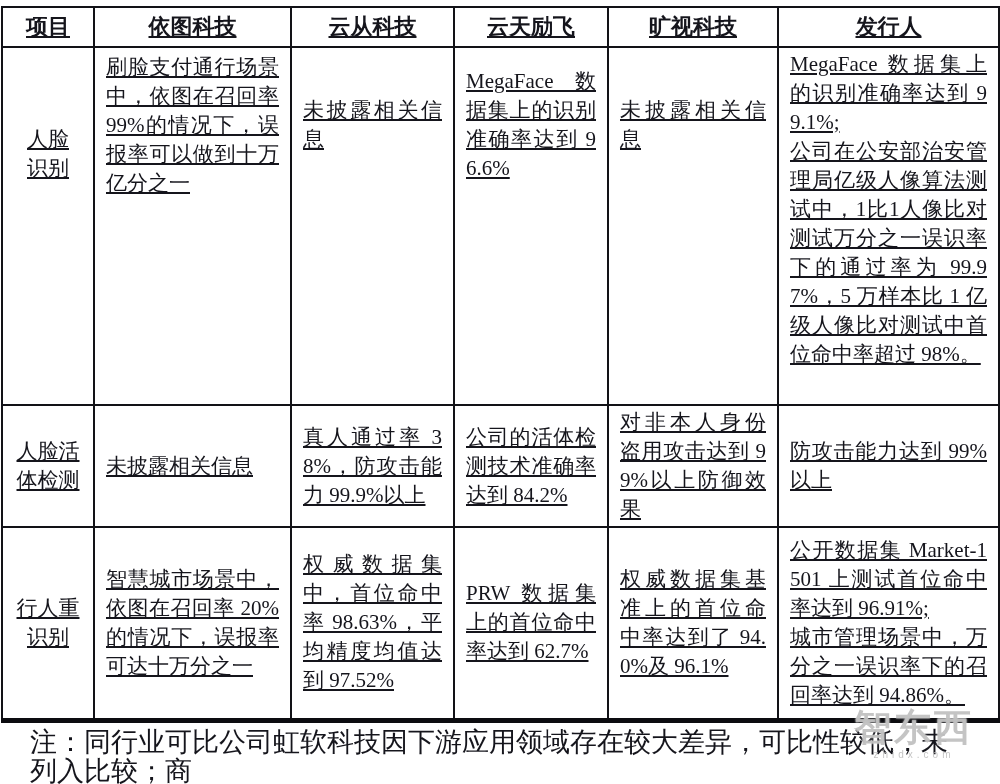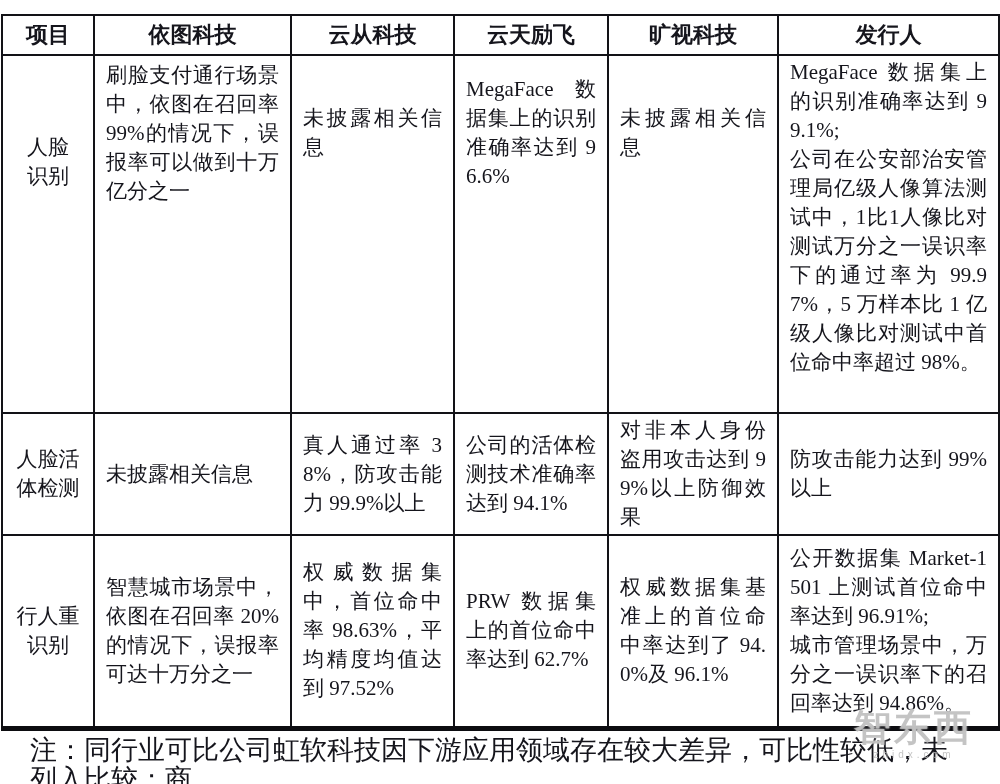--- a/index.html
+++ b/index.html
@@ -5,23 +5,24 @@
   html, body { margin: 0; padding: 0; background: #ffffff; }
   body {
     width: 1000px; height: 784px; position: relative; overflow: hidden;
     font-family: "Liberation Serif", "DejaVu Serif", serif;
     color: #15151c;
   }
   .page { position: absolute; left: 0; top: 0; width: 1000px; height: 784px; }
 
   table.cmp {
     border-collapse: collapse; table-layout: fixed;
-    width: 997px; margin: 14px 0 0 1px;
+    width: 997px; margin: 6px 0 0 1px;
     border: 2px solid #121217;
     border-bottom: 5px solid #0c0c10;
+    text-decoration: underline;
   }
   table.cmp td, table.cmp th {
     border: 2px solid #121217;
     padding: 2px 11px;
     font-size: 21px; line-height: 29px;
     vertical-align: middle;
     overflow: hidden;
   }
   table.cmp th {
     font-size: 22px; font-weight: bold; text-align: center;
@@ -128,21 +129,21 @@
     <tr style="height:122px">
       <td class="label-cell">人脸活
 体检测</td>
       <td>
             <div class="cell-text">未披露相关信息</div>
           </td>
       <td>
             <div class="cell-text">真人通过率 38%，防攻击能力 99.9%以上</div>
           </td>
       <td>
-            <div class="cell-text">公司的活体检测技术准确率达到 94.1%</div>
+            <div class="cell-text">公司的活体检测技术准确率达到 84.2%</div>
           </td>
       <td>
             <div class="cell-text">对非本人身份盗用攻击达到 99%以上防御效果</div>
           </td>
       <td>
             <div class="cell-text">防攻击能力达到 99%以上</div>
           </td>
     </tr>
 
     <tr style="height:193px">

